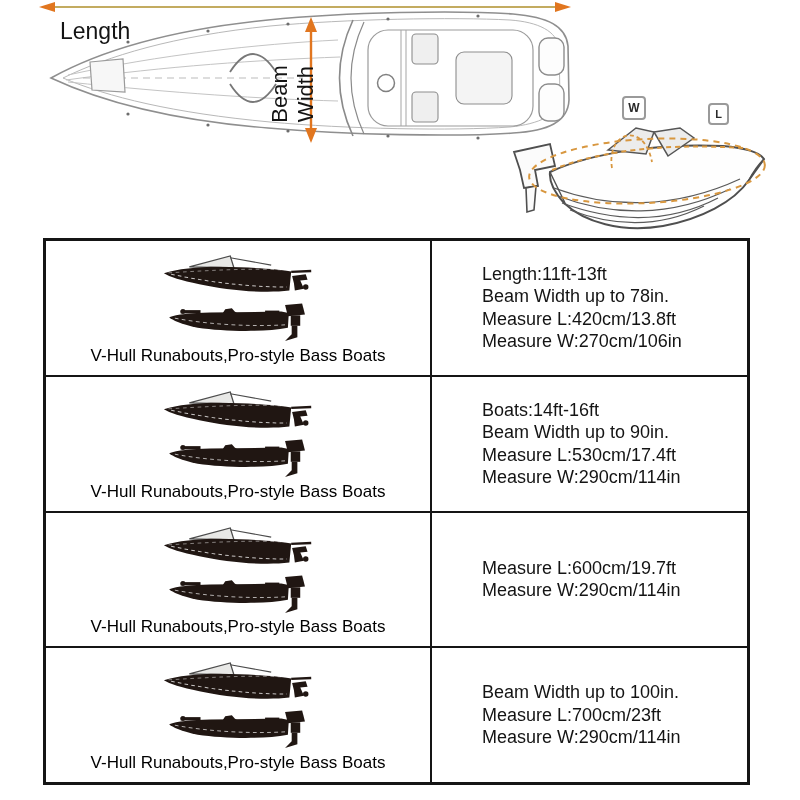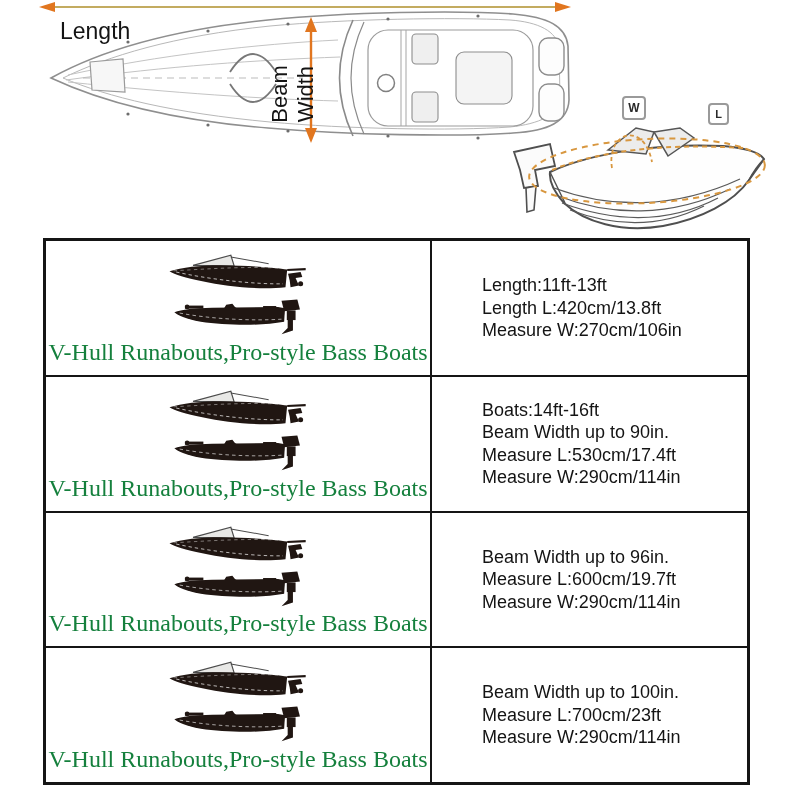--- a/index.html
+++ b/index.html
@@ -18,21 +18,21 @@
 
   .size-table{position:absolute;left:43px;top:238px;width:707px;height:547px;
               border:3px solid #151515;box-sizing:border-box;display:flex;flex-direction:column;
               background:#fff;}
   .trow{flex:1 1 0;display:flex;min-height:0;}
   .trow + .trow{border-top:2px solid #151515;}
   .boats-cell{width:386px;flex:0 0 386px;border-right:2px solid #151515;box-sizing:border-box;
               display:flex;flex-direction:column;align-items:center;padding:5px 0 9px 0;}
   .boat-svg{display:block;}
   .boat2{margin-top:7px;}
-  .caption{margin-top:auto;font-size:24px;color:#15803d;white-space:nowrap;font-family:Liberation Serif, serif;}
+  .caption{margin-top:auto;font-size:17px;color:#000000;white-space:nowrap;}
   .specs-cell{flex:1 1 auto;display:flex;flex-direction:column;justify-content:center;
               padding-left:50px;font-size:18px;line-height:22.5px;color:#141414;}
   .hidden-defs{position:absolute;width:0;height:0;overflow:hidden;}
 </style>
 </head>
 <body>
 
 <svg class="hidden-defs" aria-hidden="true">
   <defs>
     <symbol id="sym-runabout" viewBox="0 0 175 55">
@@ -149,21 +149,22 @@
         <svg class="boat-svg boat1" width="176" height="55">
             <use href="#sym-runabout"></use>
           </svg>
         <svg class="boat-svg boat2" width="155" height="47">
             <use href="#sym-bassboat"></use>
           </svg>
         <div class="caption">V-Hull Runabouts,Pro-style Bass Boats</div>
       </div>
       <div class="specs-cell">
         <div>Length:11ft-13ft</div>
-        <div>Length L:420cm/13.8ft</div>
+        <div>Beam Width up to 78in.</div>
+        <div>Measure L:420cm/13.8ft</div>
         <div>Measure W:270cm/106in</div>
       </div>
     </div>
 
     <div class="trow">
       <div class="boats-cell">
         <svg class="boat-svg boat1" width="176" height="55">
             <use href="#sym-runabout"></use>
           </svg>
         <svg class="boat-svg boat2" width="155" height="47">
@@ -183,21 +184,20 @@
       <div class="boats-cell">
         <svg class="boat-svg boat1" width="176" height="55">
             <use href="#sym-runabout"></use>
           </svg>
         <svg class="boat-svg boat2" width="155" height="47">
             <use href="#sym-bassboat"></use>
           </svg>
         <div class="caption">V-Hull Runabouts,Pro-style Bass Boats</div>
       </div>
       <div class="specs-cell">
-        <div>Beam Width up to 96in.</div>
         <div>Measure L:600cm/19.7ft</div>
         <div>Measure W:290cm/114in</div>
       </div>
     </div>
 
     <div class="trow">
       <div class="boats-cell">
         <svg class="boat-svg boat1" width="176" height="55">
             <use href="#sym-runabout"></use>
           </svg>

